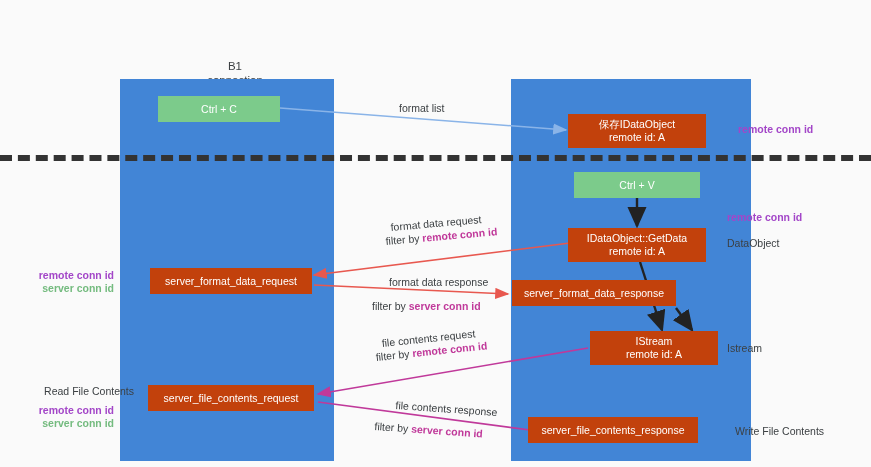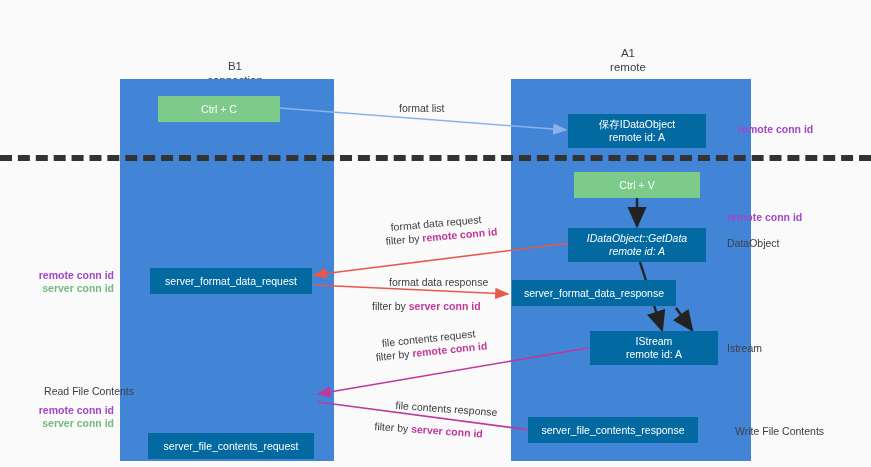--- a/index.html
+++ b/index.html
@@ -51,21 +51,21 @@
     display: flex;
     align-items: center;
     justify-content: center;
     text-align: center;
     font-size: 10.5px;
     line-height: 13px;
     color: #ffffff;
     white-space: pre-line;
     padding: 2px 22px;
   }
-  .node.orange { background: #0369a1; }
+  .node.orange { background: #c2410c; }
   .node.green  { background: #7ccb8b; color:#ffffff; }
 
   
   .dash-sep {
     left: 0; top: 155px; width: 871px; height: 0;
     border-top: 6px dashed #333333;
   }
 
   
   .lbl {
@@ -95,22 +95,20 @@
   }
 </style>
 </head>
 <body>
 
 <div id="canvas">
 
 
   <div class="abs col-head" style="left:155px; top:46px; width:160px;margin-top:13px;">B1
 connection</div>
-  <div class="abs col-head" style="left:548px; top:46px; width:160px;">A1
-remote</div>
 
   <div class="abs lane" style="left:120px; top:79px; width:214px; height:382px;"></div>
   <div class="abs lane" style="left:511px; top:79px; width:240px; height:382px;"></div>
 
   <svg class="overlay" viewBox="0 0 871 467">
     <defs>
       <marker id="ah-blue" markerWidth="9" markerHeight="7" refX="8" refY="3.5" orient="auto">
         <polygon points="0 0, 9 3.5, 0 7" fill="#8ab4e8"></polygon>
       </marker>
       <marker id="ah-red" markerWidth="9" markerHeight="7" refX="8" refY="3.5" orient="auto">
@@ -143,31 +141,31 @@
 
   <div class="abs dash-sep"></div>
 
   <div class="abs node green" style="left:158px; top:96px; width:122px; height:26px;">Ctrl + C</div>
 
   <div class="abs node orange" style="left:568px; top:114px; width:138px; height:34px;">保存IDataObject
 remote id: A</div>
 
   <div class="abs node green" style="left:574px; top:172px; width:126px; height:26px;">Ctrl + V</div>
 
-  <div class="abs node orange" style="left:568px; top:228px; width:138px; height:34px;font-style:italic;">IDataObject::GetData
+  <div class="abs node orange" style="left:568px; top:228px; width:138px; height:34px;">IDataObject::GetData
 remote id: A</div>
 
   <div class="abs node orange" style="left:150px; top:268px; width:162px; height:26px;">server_format_data_request</div>
 
   <div class="abs node orange" style="left:512px; top:280px; width:164px; height:26px;">server_format_data_response</div>
 
   <div class="abs node orange" style="left:590px; top:331px; width:128px; height:34px;">IStream
 remote id: A</div>
 
-  <div class="abs node orange" style="left:148px; top:385px; width:166px; height:26px;margin-top:48px;">server_file_contents_request</div>
+  <div class="abs node orange" style="left:148px; top:385px; width:166px; height:26px;">server_file_contents_request</div>
 
   <div class="abs node orange" style="left:528px; top:417px; width:170px; height:26px;">server_file_contents_response</div>
 
   <div class="abs edge-lbl" style="left:399px; top:101px;">format list</div>
 
   <div class="abs edge-lbl" style="left:390px; top:220px; transform:rotate(-5deg); transform-origin:left top;">
     <span>format data request</span>
   </div>
   <div class="abs edge-lbl" style="left:385px; top:234px; transform:rotate(-5deg); transform-origin:left top;">
     <span>filter by </span><span class="k-magenta">remote conn id</span>

